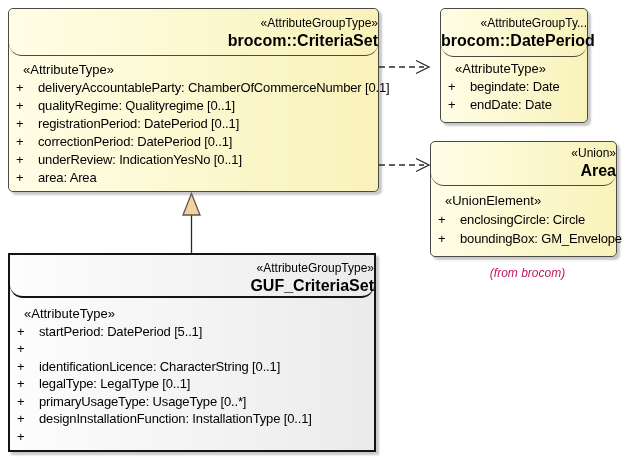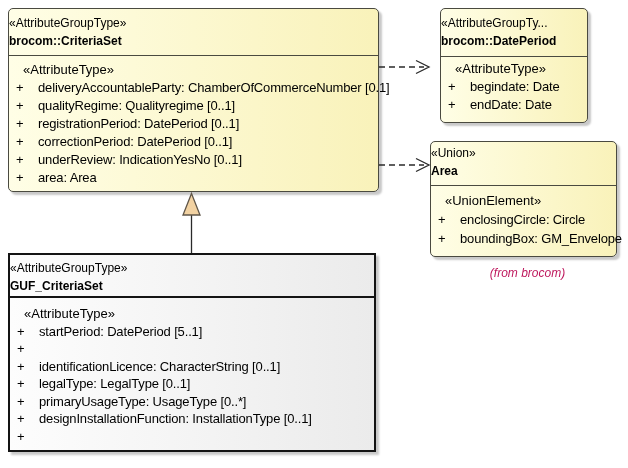--- a/index.html
+++ b/index.html
@@ -9,25 +9,25 @@
   }
   .uml-box{position:absolute;box-sizing:border-box;box-shadow:3px 3px 2px #c9c9c9;}
   .uml-box.yellow{
     background:linear-gradient(to right,#fffee6 0%,#f9f2ba 100%);
     border:1.4px solid #4a4a40;border-radius:5px;
   }
   .uml-box.plain{
     background:linear-gradient(to right,#fdfdfd 0%,#ebebeb 100%);
     border:2px solid #141414;border-radius:0;
   }
-  .hdr{box-sizing:border-box;text-align:left;line-height:18px;}
+  .hdr{box-sizing:border-box;text-align:right;line-height:18px;border-radius:13px;}
   .yellow .hdr{border-bottom:1.4px solid #4a4a40;}
   .plain .hdr{border-bottom:2px solid #141414;}
   .stereo{font-size:12px;}
-  .cname{font-size:12px;font-weight:bold;}
+  .cname{font-size:16px;font-weight:bold;}
   .attrs{box-sizing:border-box;font-size:13px;}
   .section-stereo{padding-left:14px;}
   .attr-row{display:flex;align-items:baseline;}
   .vis{flex:0 0 22px;padding-left:7px;box-sizing:content-box;}
   .atext{white-space:nowrap;letter-spacing:-0.15px;}
   .cs-attrs{padding-top:5px;line-height:18px;}
   .dp-attrs{padding-top:3px;line-height:18px;}
   .ar-attrs{padding-top:5px;line-height:19px;}
   .guf-attrs{padding-top:7px;line-height:17.5px;}
   .note{

